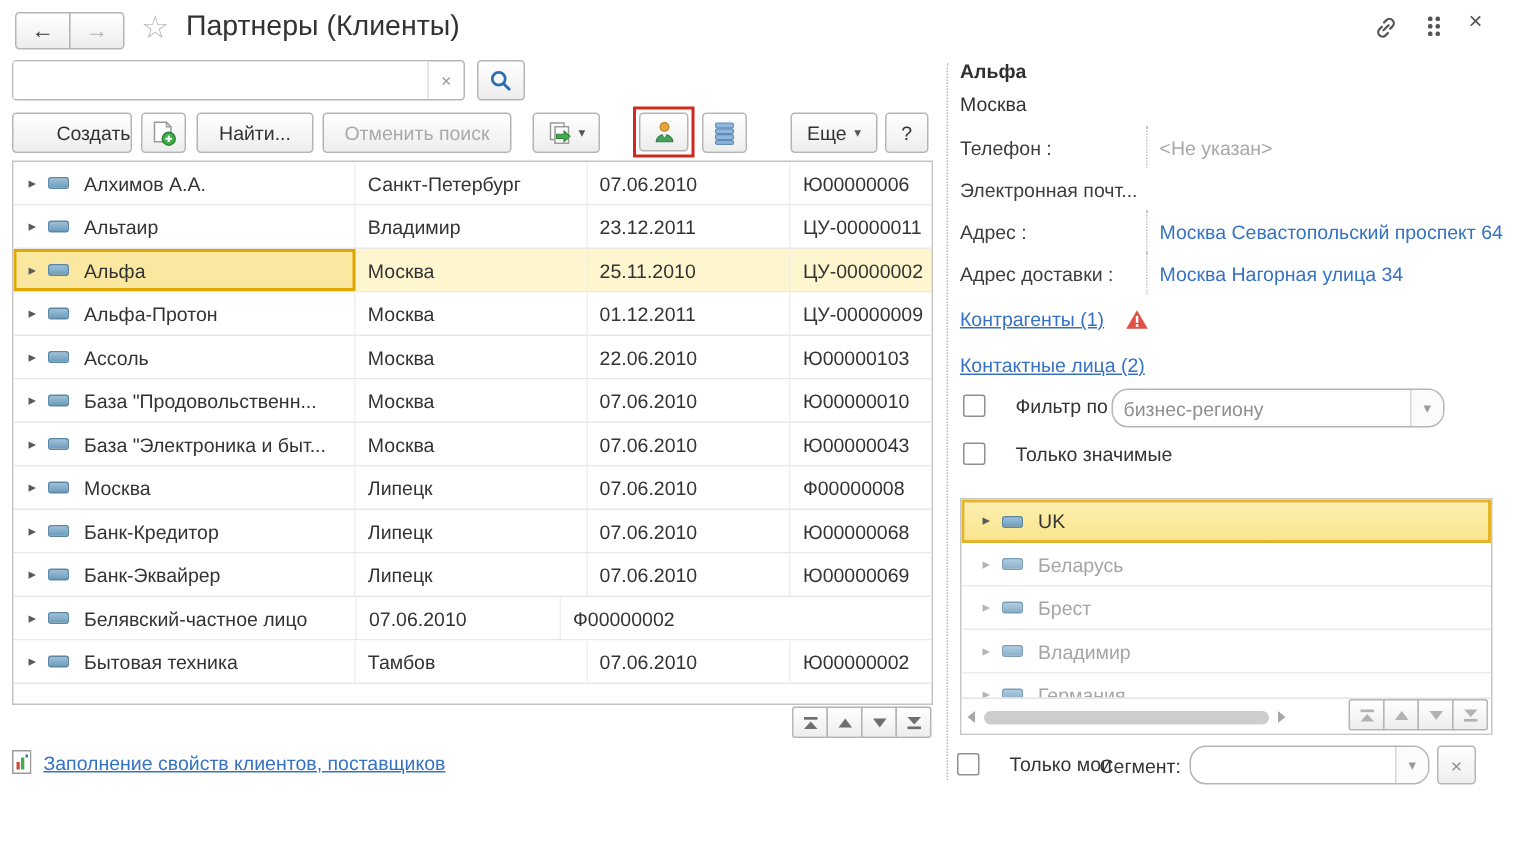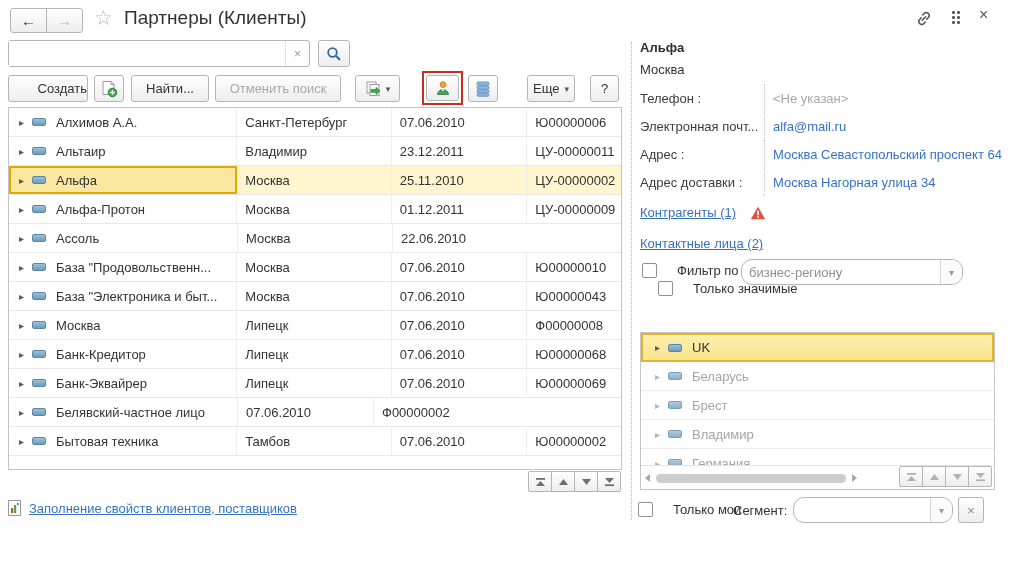--- a/index.html
+++ b/index.html
@@ -189,21 +189,21 @@
     </svg>
   </div>
   <div class="abs btn" style="left:468px; top:75px; width:30px; height:27px;">
     <svg width="14" height="16" viewBox="0 0 14 16">
       <rect x="1" y="1" width="12" height="3.2" rx="1.2" fill="#8fb6dd" stroke="#5f8cba" stroke-width="0.8"></rect>
       <rect x="1" y="4.9" width="12" height="3.2" rx="1.2" fill="#8fb6dd" stroke="#5f8cba" stroke-width="0.8"></rect>
       <rect x="1" y="8.8" width="12" height="3.2" rx="1.2" fill="#8fb6dd" stroke="#5f8cba" stroke-width="0.8"></rect>
       <rect x="1" y="12.7" width="12" height="2.6" rx="1.2" fill="#8fb6dd" stroke="#5f8cba" stroke-width="0.8"></rect>
     </svg>
   </div>
-  <div class="abs btn" style="left:527px; top:75px; width:48px; height:27px; gap:5px;">
+  <div class="abs btn" style="left:527px; top:75px; width:58px; height:27px; gap:5px;">
     <span>Еще</span>
     <span style="font-size:9px;color:#555;">▾</span>
   </div>
   <div class="abs btn" style="left:590px; top:75px; width:29px; height:27px;">
     <span>?</span>
   </div>
 
   <div class="abs tbl">
     <div class="trow">
         <div class="cell cell-name c0">
@@ -246,20 +246,21 @@
         <div class="cell c3">ЦУ-00000009</div>
       </div>
       <div class="trow">
         <div class="cell cell-name c0">
           <span class="exp-arrow">▸</span>
           <span class="dash-ico"></span>
           <span>Ассоль</span>
         </div>
         <div class="cell c1">Москва</div>
         <div class="cell c2">22.06.2010</div>
+        <div class="cell c3">Ю00000103</div>
       </div>
       <div class="trow">
         <div class="cell cell-name c0">
           <span class="exp-arrow">▸</span>
           <span class="dash-ico"></span>
           <span>База "Продовольственн...</span>
         </div>
         <div class="cell c1">Москва</div>
         <div class="cell c2">07.06.2010</div>
         <div class="cell c3">Ю00000010</div>
@@ -365,21 +366,20 @@
   <div class="abs panel-title">Альфа</div>
   <div class="abs" style="left:640px; top:62px;">Москва</div>
 
   <div class="abs fields">
     <div class="frow empty">
         <span class="flabel">Телефон :</span>
         <span class="fvalue val-lnk">&lt;Не указан&gt;</span>
       </div>
       <div class="frow">
         <span class="flabel">Электронная почт...</span>
-        <span class="fvalue val-lnk">alfa@mail.ru</span>
       </div>
       <div class="frow">
         <span class="flabel">Адрес :</span>
         <span class="fvalue val-lnk">Москва Севастопольский проспект 64</span>
       </div>
       <div class="frow">
         <span class="flabel">Адрес доставки :</span>
         <span class="fvalue val-lnk">Москва Нагорная улица 34</span>
       </div>
   </div>
@@ -402,21 +402,21 @@
   </div>
 
   <div class="abs ck-row" style="left:642px; top:263px;">
     <span class="checkbox"></span>
     <span>Фильтр по</span>
   </div>
   <div class="abs combo" style="left:741px; top:259px; width:222px; height:26px;">
     <span class="combo-text">бизнес-региону</span>
     <span class="combo-arrow">▾</span>
   </div>
-  <div class="abs ck-row" style="left:642px; top:281px;margin-left:16px;">
+  <div class="abs ck-row" style="left:642px; top:295px;">
     <span class="checkbox"></span>
     <span>Только значимые</span>
   </div>
 
   <div class="abs rlist">
     <div class="rrow selected">
         <span class="exp-arrow">▸</span>
         <span class="dash-ico"></span>
         <span>UK</span>
       </div>

